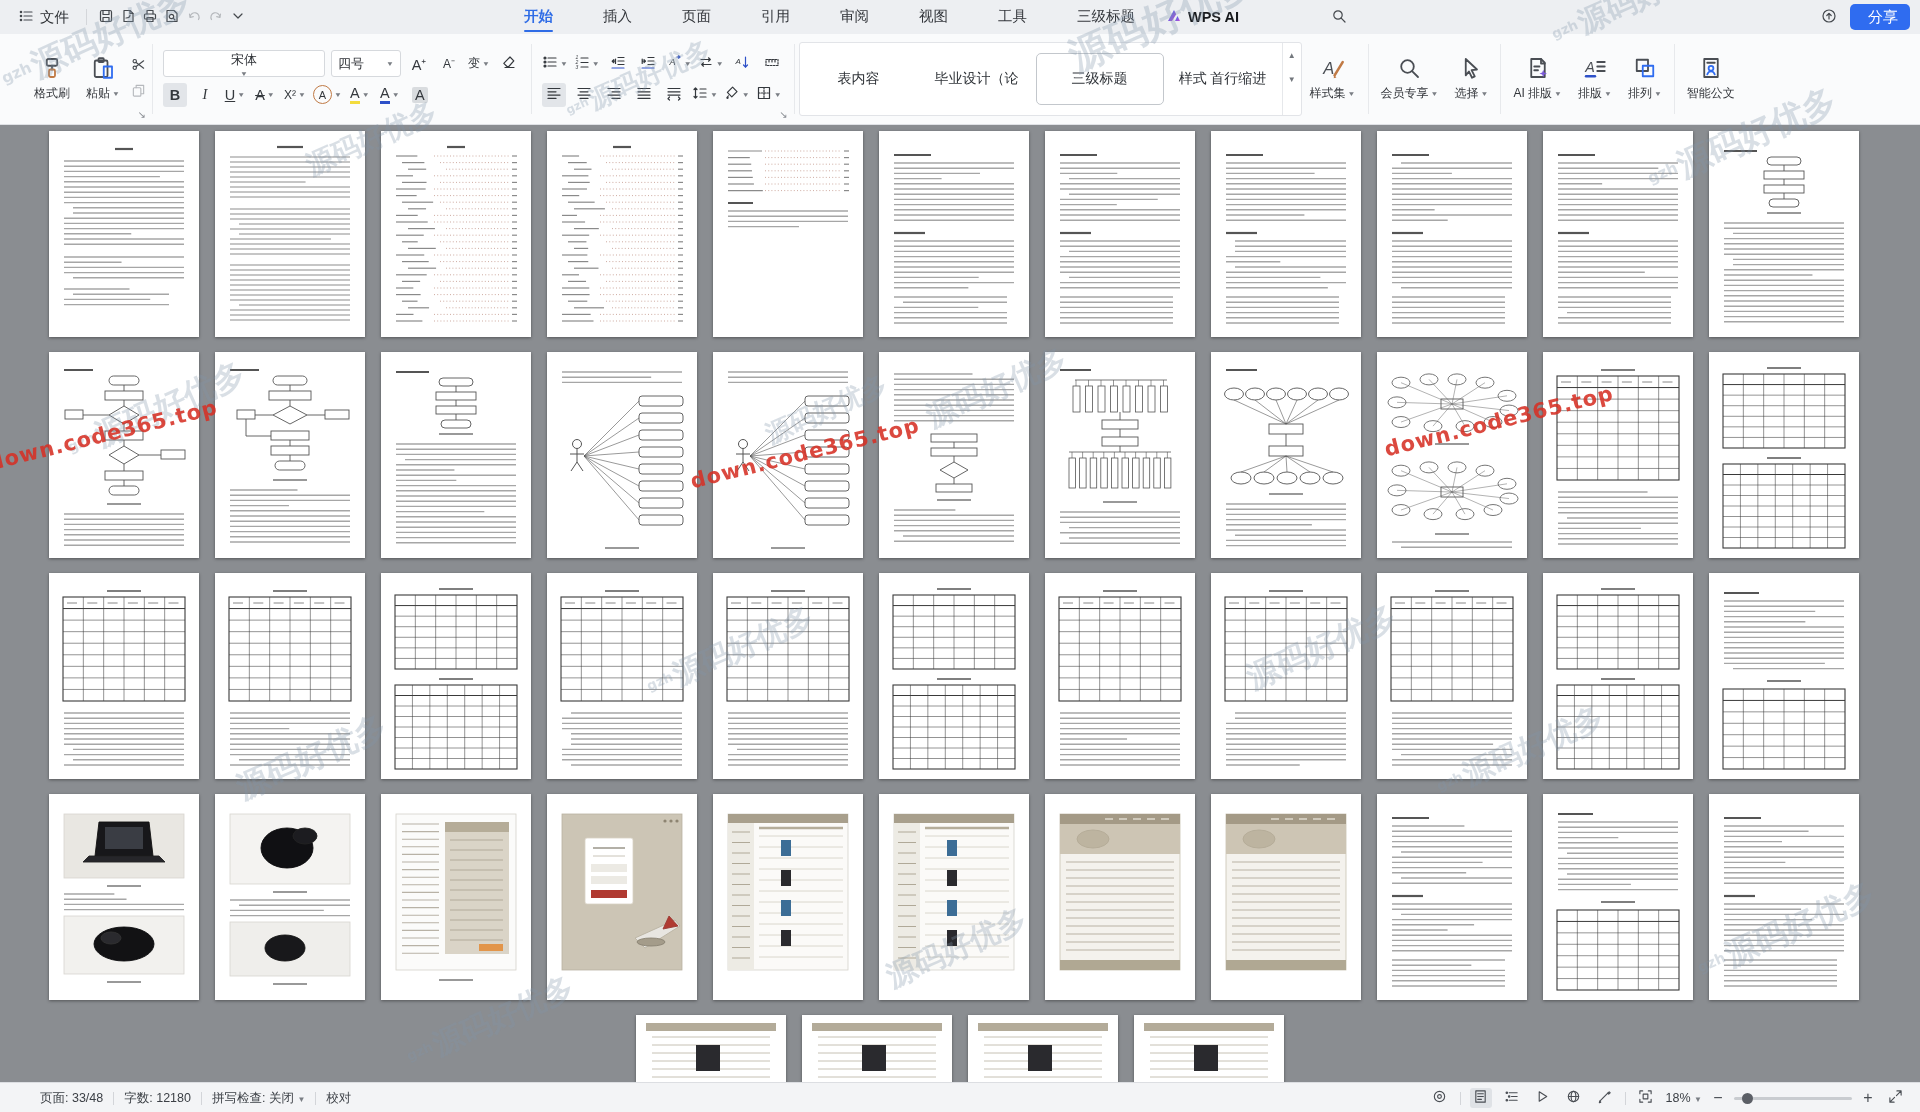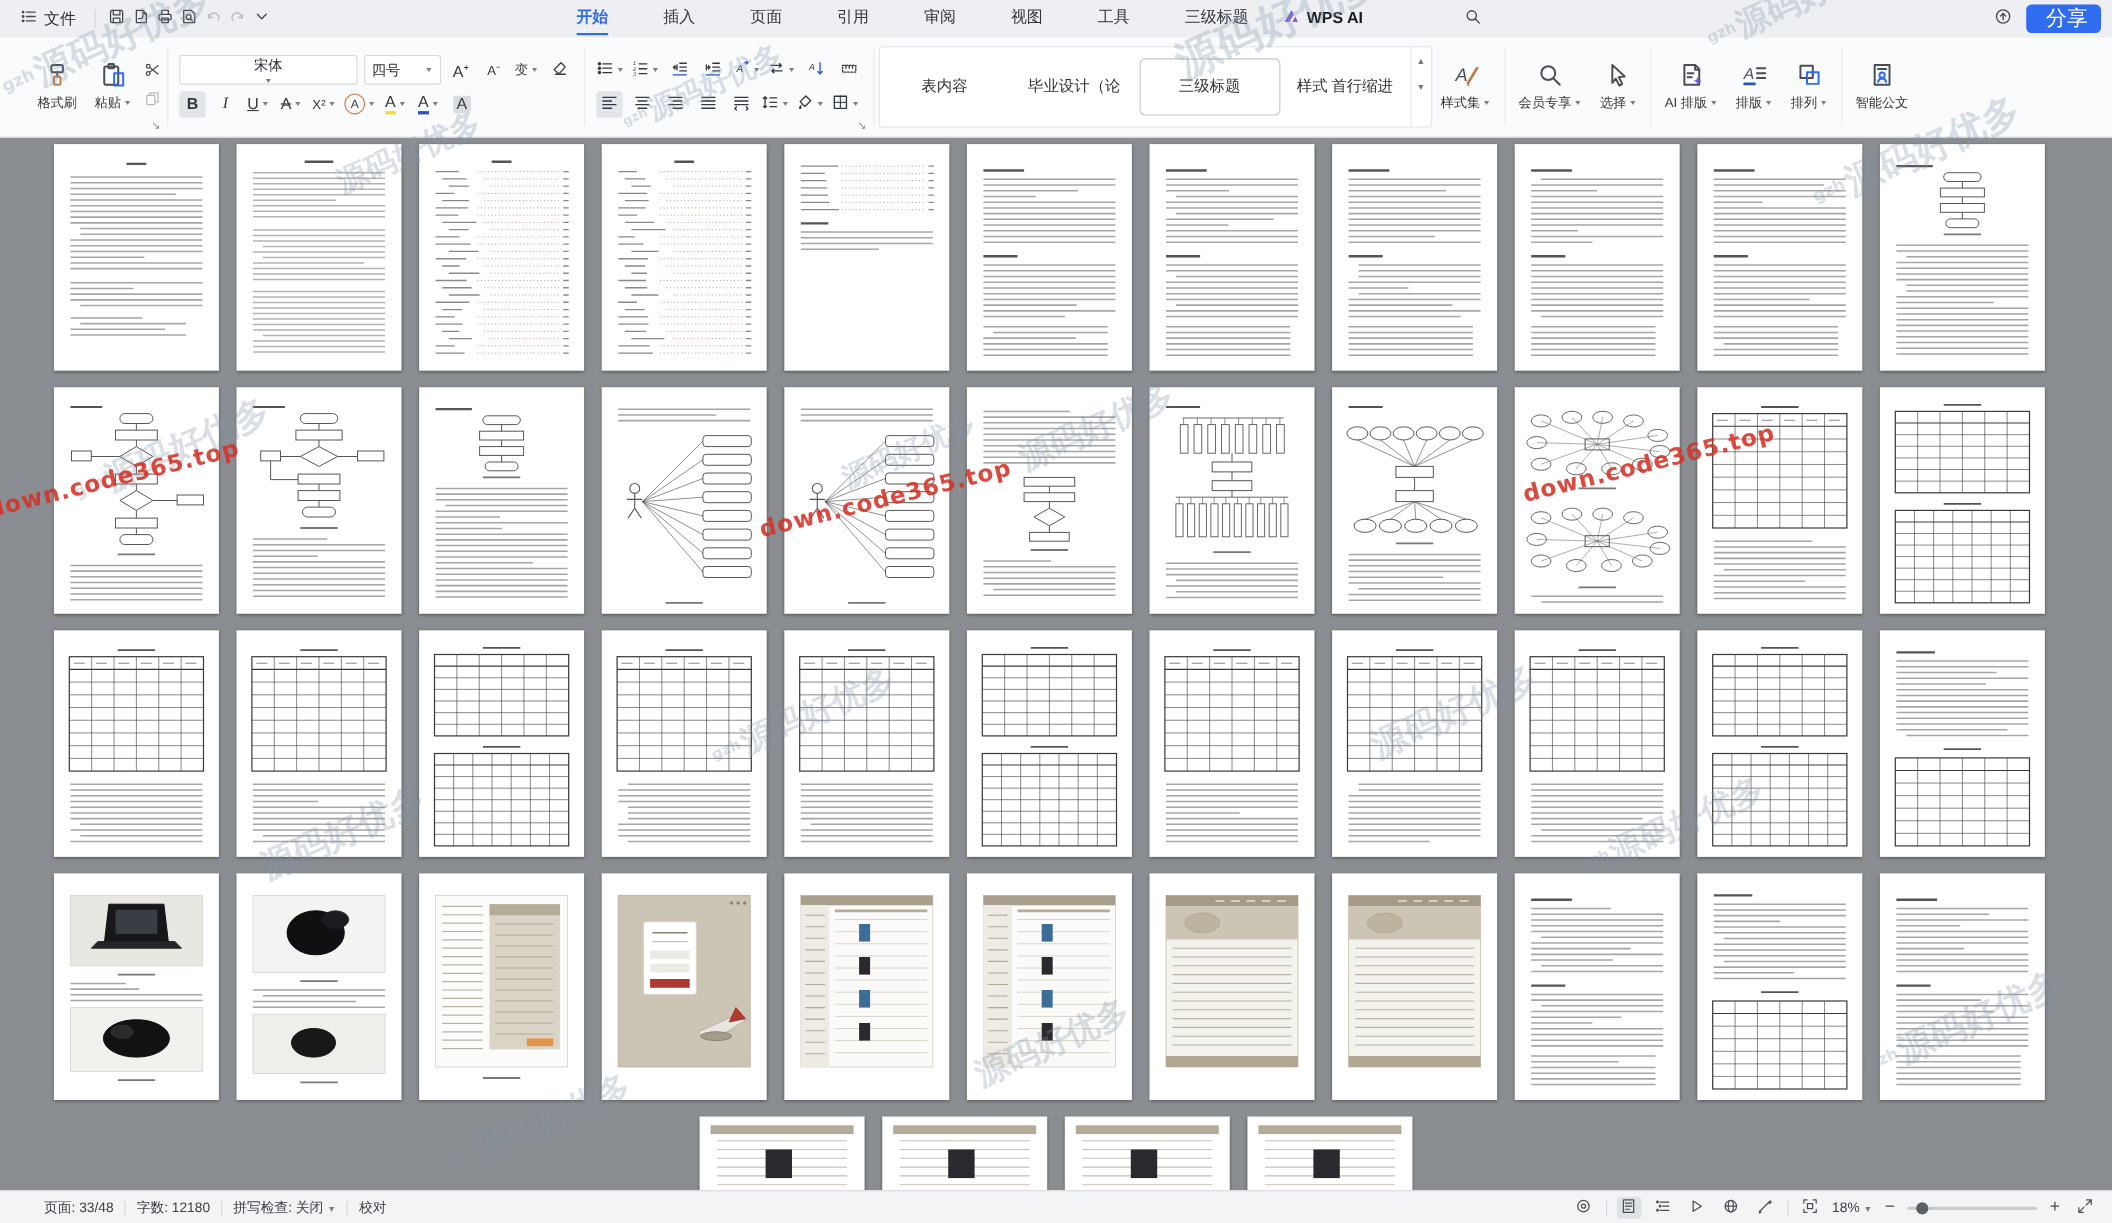--- a/index.html
+++ b/index.html
@@ -15,21 +15,21 @@
   .tb-ico svg{width:16px;height:16px;}
   .tb-ico.dis{color:#b6b9bd;}
   .tb-sep{width:1px;height:16px;background:#d4d6da;margin:0 6px;}
   .tabs{display:flex;align-items:center;gap:22px;position:absolute;left:510px;top:0;height:34px;}
   .tab{padding:0 14px;height:34px;line-height:32px;position:relative;color:#33363b;cursor:default;}
   .tab.active{color:#2f6ce6;font-weight:bold;}
   .tab.active:after{content:"";position:absolute;left:14px;right:14px;bottom:2px;height:2.5px;background:#2f6ce6;border-radius:2px;}
   .wpsai{display:flex;align-items:center;gap:6px;margin-left:14px;font-weight:bold;color:#17191c;}
   .tb-right{position:absolute;right:10px;top:0;height:34px;display:flex;align-items:center;gap:12px;}
   .share-btn{display:flex;align-items:center;gap:6px;background:#2f6cf0;color:#fff;border-radius:5px;
-    height:26px;padding:0 12px;font-size:19px;}
+    height:26px;padding:0 12px;font-size:15px;}
   
   .ribbon{position:absolute;left:0;top:34px;width:1920px;height:90px;background:#fafbfc;
     border-bottom:1px solid #dfe1e5;z-index:20;display:flex;align-items:stretch;color:#3a3e44;}
   .vsep{width:1px;background:#e7e9ec;margin:10px 4px;}
   .bigbtn{display:flex;flex-direction:column;align-items:center;justify-content:center;gap:3px;
     padding:4px 8px;font-size:12px;color:#33363b;border-radius:4px;}
   .bigbtn .bicon{width:26px;height:26px;display:flex;align-items:center;justify-content:center;color:#4a4e54;}
   .bigbtn .bicon svg{width:24px;height:24px;}
   .blabel{display:flex;align-items:center;gap:2px;white-space:nowrap;}
   .chev{font-size:8px;color:#7a7e84;transform:scaleY(.8);}

